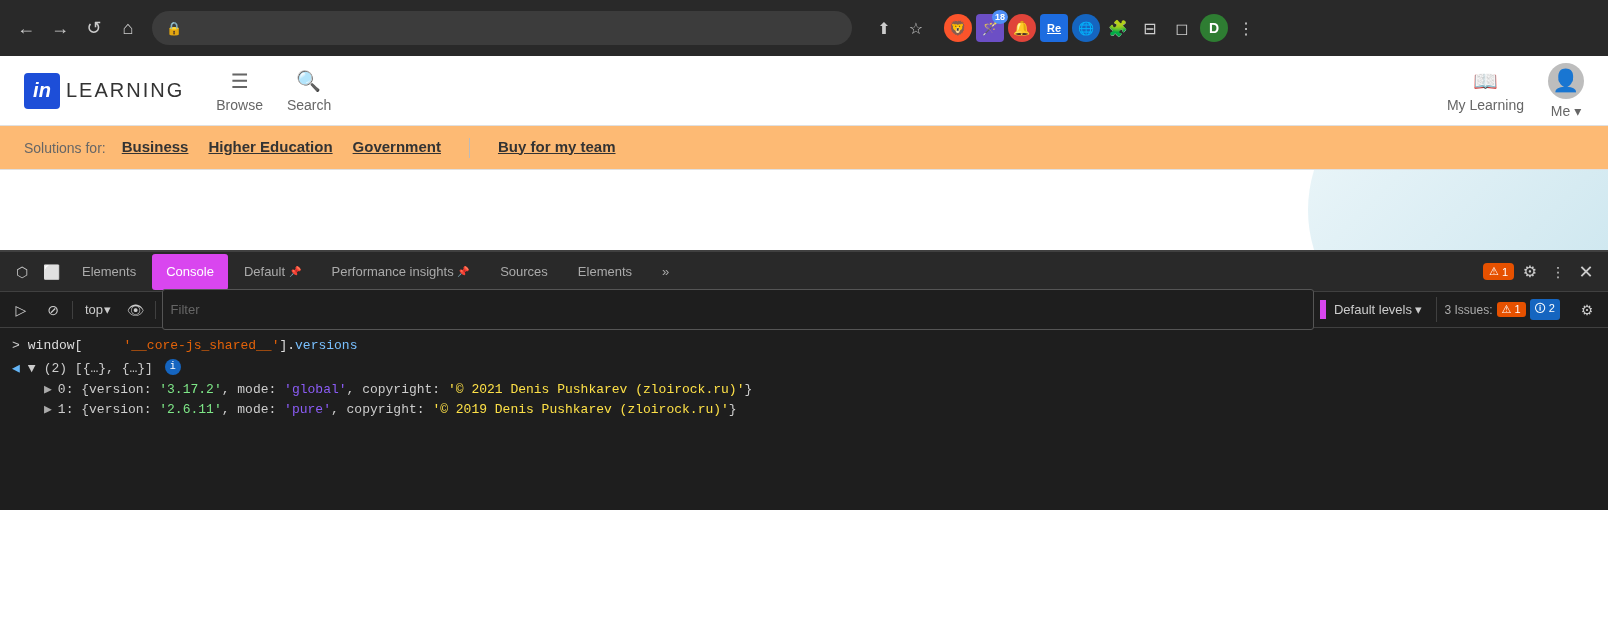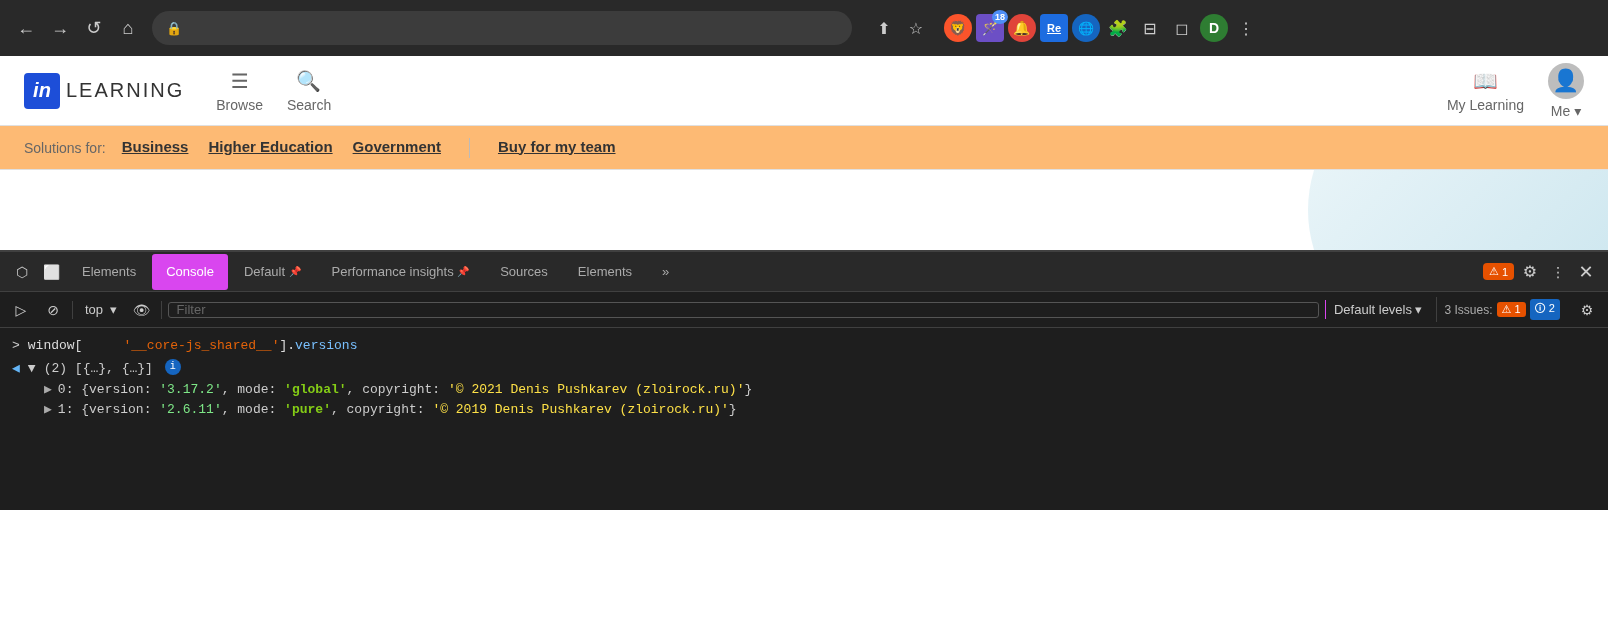--- a/index.html
+++ b/index.html
@@ -176,32 +176,32 @@
       gap: 6px;
       border-bottom: 1px solid #404040;
     }
     .toolbar-btn {
       background: none; border: none; color: #ccc; font-size: 14px;
       cursor: pointer; width: 26px; height: 26px; display: flex; align-items: center; justify-content: center;
     }
     .toolbar-divider { width: 1px; height: 18px; background: #404040; }
     .top-dropdown {
       background: none; border: none; color: #ccc; font-size: 13px;
-      cursor: pointer; display: flex; align-items: center; gap: 7px; padding: 2px 6px;
+      cursor: pointer; display: flex; align-items: center; gap: 1px; padding: 2px 6px;
     }
     .filter-input {
       flex: 1; background: #1e1e1e; border: 1px solid #555; border-radius: 3px;
       color: #ef4444; font-size: 13px; padding: 3px 8px; outline: none;
-      height: 16px;
+      height: 41px;
     }
     .filter-input::placeholder { color: #666; }
     .default-levels-btn {
       background: none; border: none; color: #ccc; font-size: 13px;
       cursor: pointer; display: flex; align-items: center; gap: 3px; padding: 2px 8px;
-      border-left: 1px solid #d946ef;
+      border-left: 6px solid #d946ef;
     }
     .issues-badge {
       display: flex; align-items: center; gap: 4px; padding: 2px 8px;
       font-size: 12px; color: #aaa; border-left: 1px solid #404040;
     }
     .warn-badge {
       background: #e65100; color: white; border-radius: 3px;
       padding: 1px 5px; font-size: 11px; display: flex; align-items: center; gap: 2px;
     }
     .info-badge {
@@ -231,21 +231,21 @@
     .result-text { color: #ccc; }
     .info-icon {
       display: inline-flex; width: 16px; height: 16px; background: #1565c0; color: white;
       border-radius: 50%; font-size: 10px; align-items: center; justify-content: center;
       margin-left: 4px;
     }
     .console-sub { padding-left: 32px; }
     .sub-item { display: flex; align-items: flex-start; gap: 6px; color: #ccc; }
     .sub-expand { color: #aaa; cursor: pointer; }
     .version-val { color: #7ee787; }
-    .mode-val { color: #84cc16; font-weight: bold; }
+    .mode-val { color: #8b5cf6; }
     .copyright-val { color: #fde047; }
   </style>
 </head>
 <body>
 
 <div class="browser-chrome">
   <div class="nav-buttons">
     <button class="nav-btn">←</button>
     <button class="nav-btn">→</button>
     <button class="nav-btn">↺</button>

